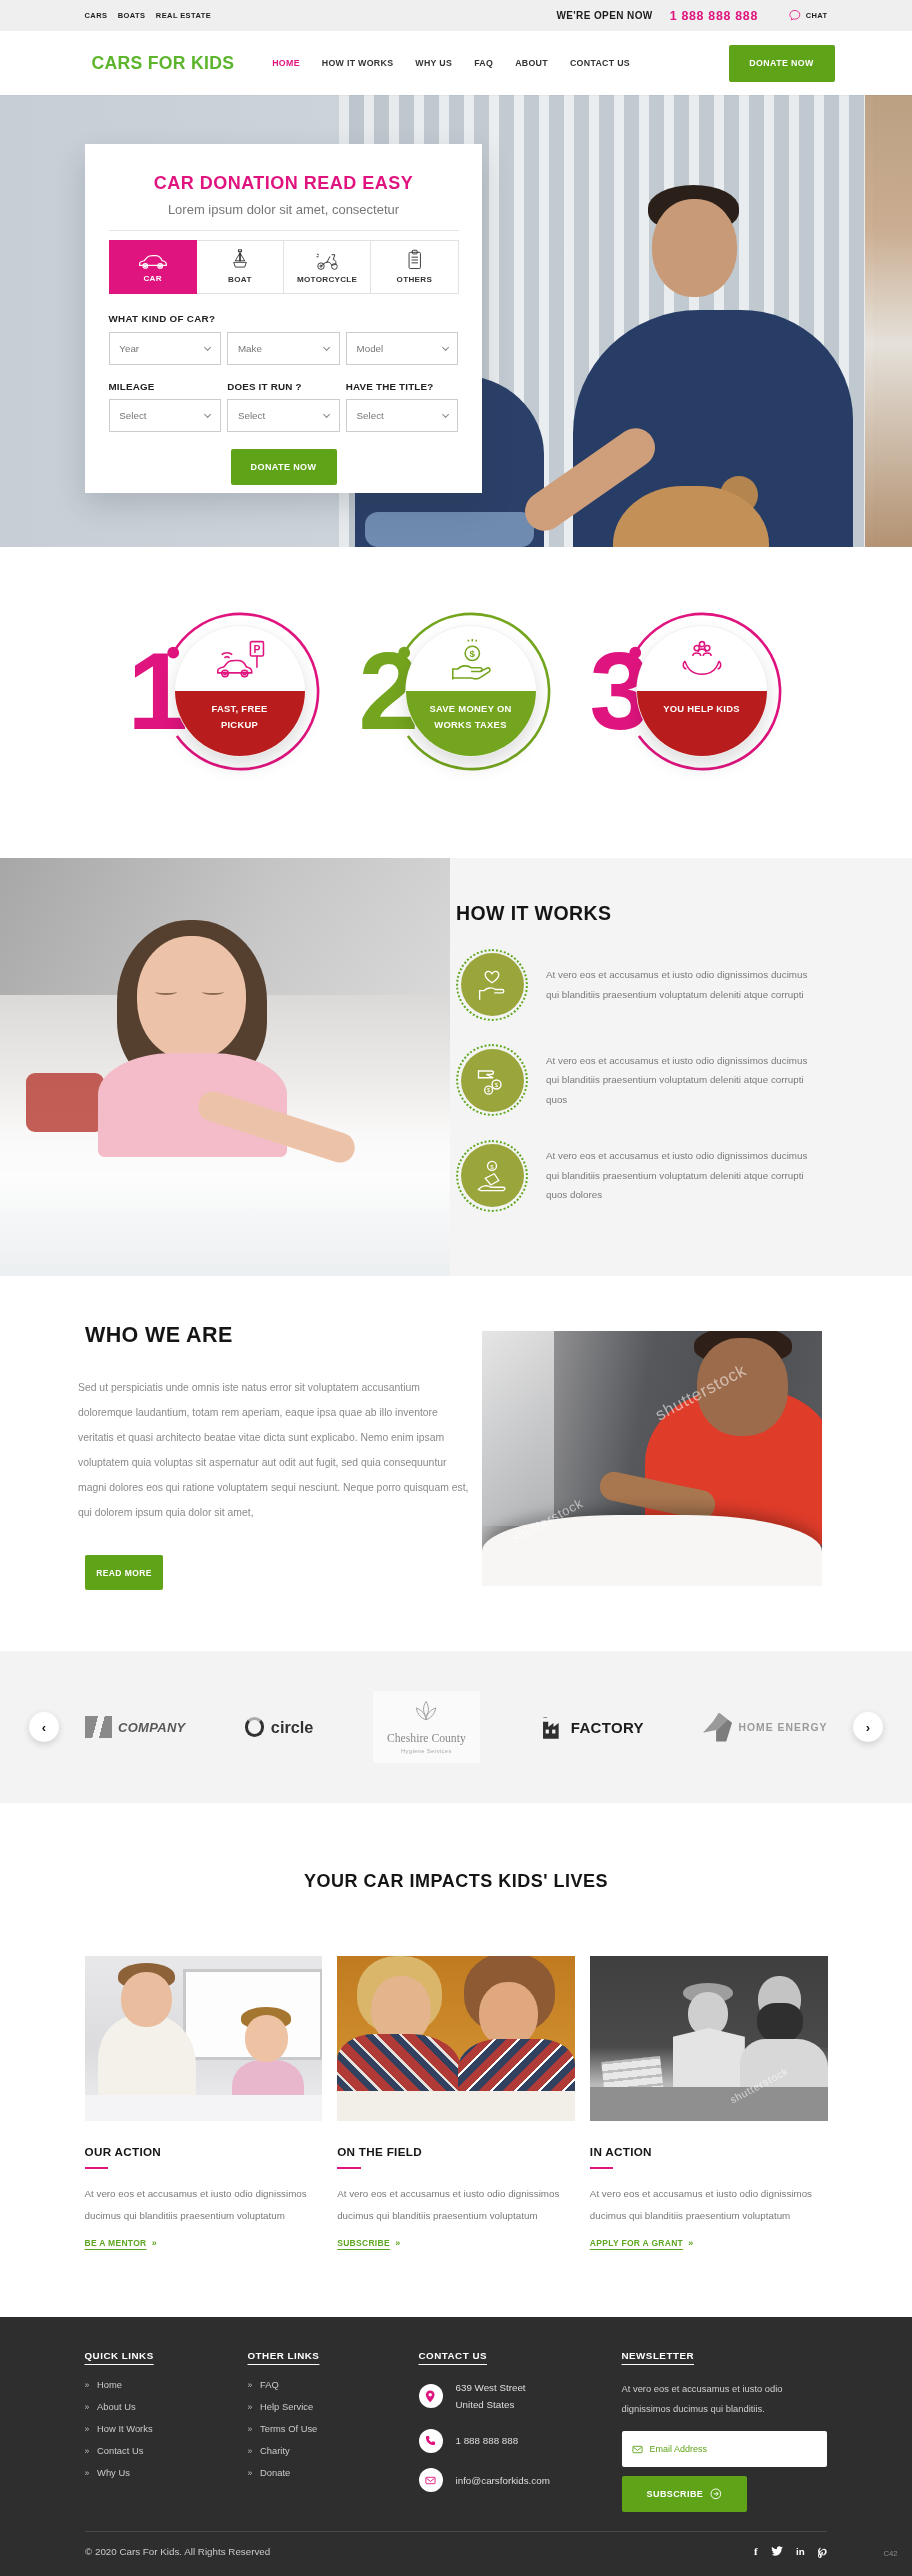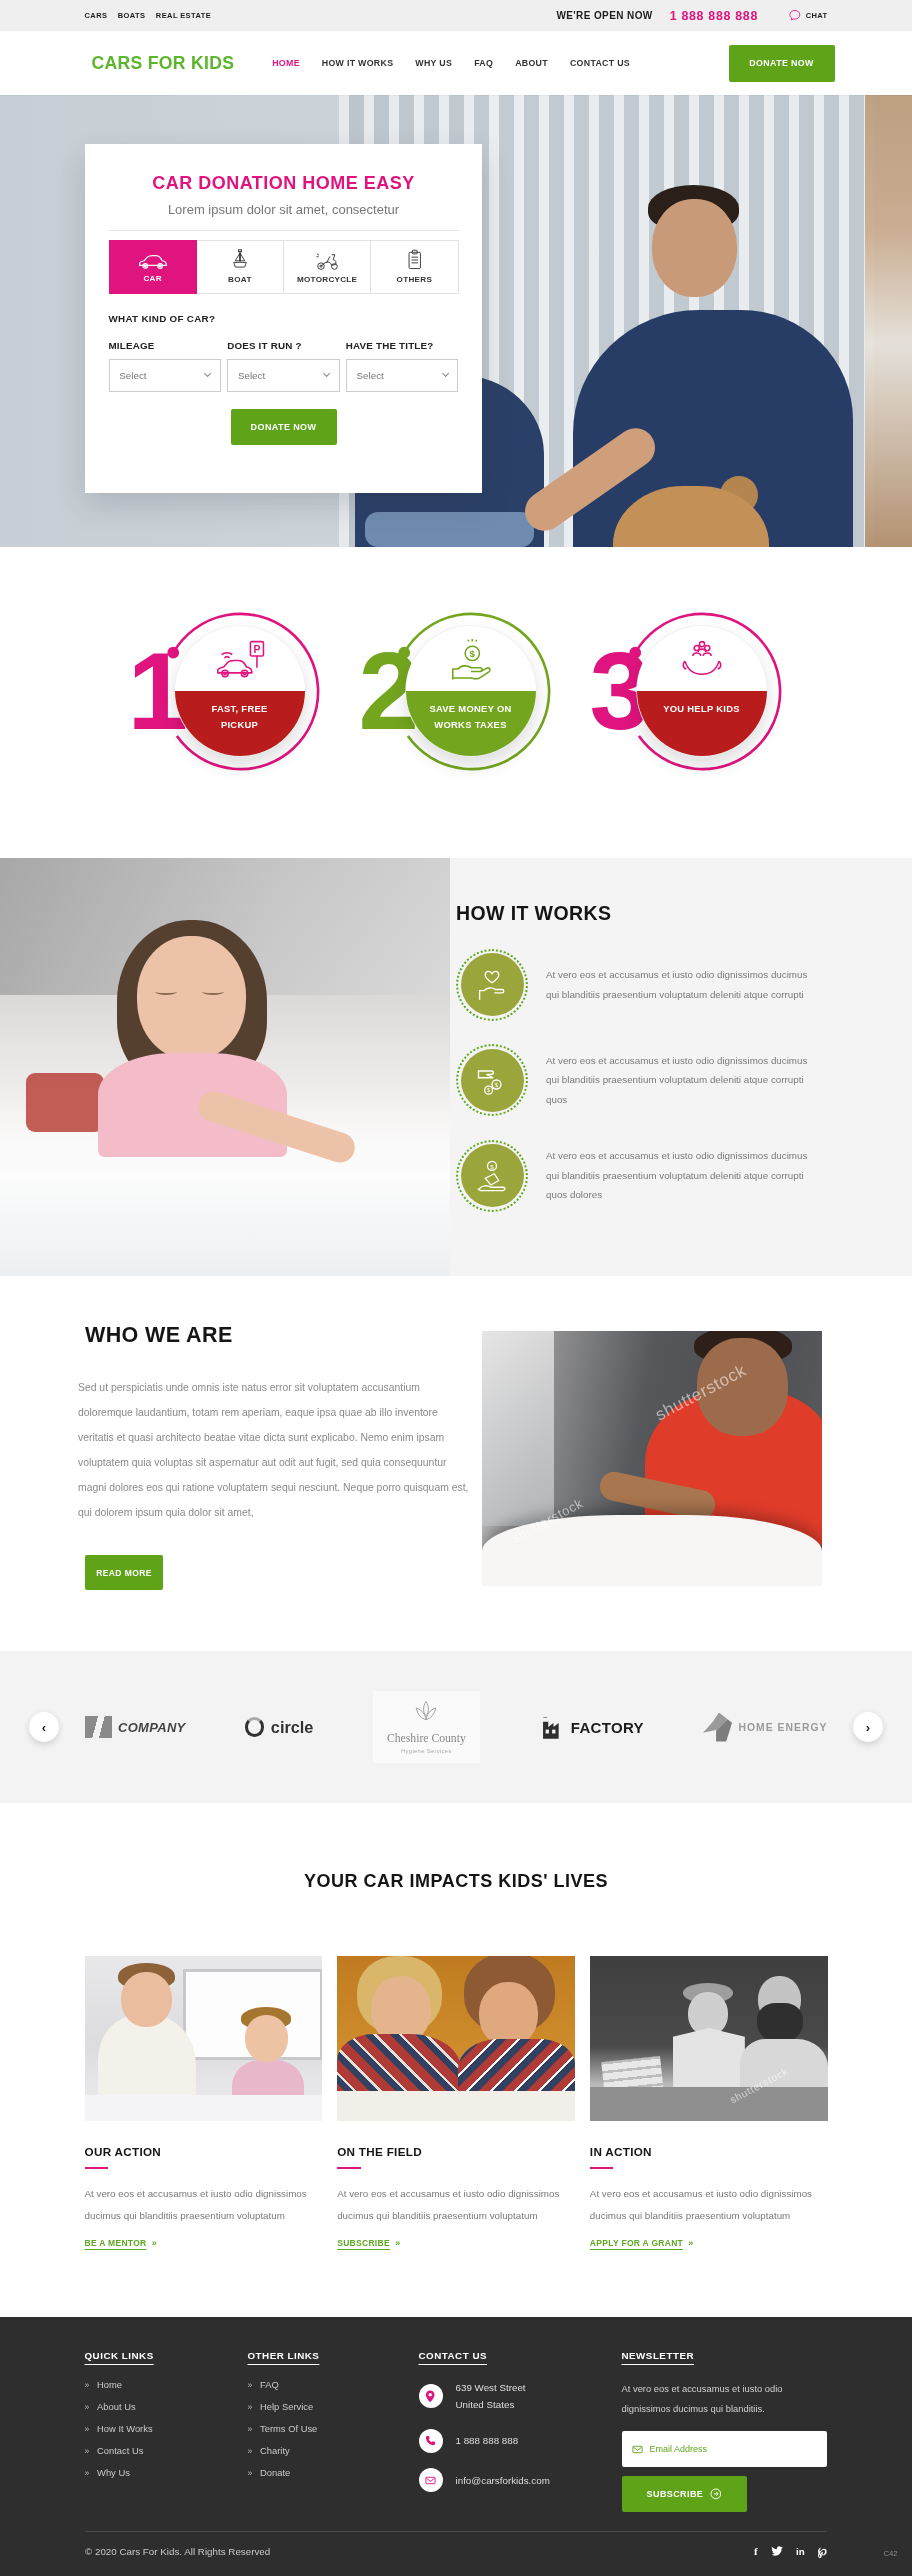--- a/index.html
+++ b/index.html
@@ -116,21 +116,21 @@
   .who-arm { position:absolute; left:117px; top:150px; width:117px; height:29px; background:#a8764f; border-radius:14.3px; transform:rotate(12deg); }
   .wm { position:absolute; color:rgba(255,255,255,.55); font-size:17px; transform:rotate(-28deg); letter-spacing:0.7px; }
 
   
   .logos { height:152px; background:#f3f3f3; position:relative; }
   .logos .container { height:152px; display:flex; align-items:center; justify-content:space-between; }
   .arrow { position:absolute; top:61px; width:30px; height:30px; border-radius:50%; background:#fff; box-shadow:0 2.6px 7.8px rgba(0,0,0,.15); display:flex; align-items:center; justify-content:center; font-size:13px; font-weight:700; color:#1a1a1a; cursor:pointer; z-index:2; }
   .arrow-left { left:29px; } .arrow-right { right:29px; }
   .plogo { display:flex; align-items:center; gap:6.5px; filter:grayscale(1); }
   .plogo-company .mark { width:27px; height:22px; background:linear-gradient(105deg,#8a8a8a 40%,transparent 40%),linear-gradient(285deg,#8a8a8a 40%,transparent 40%); }
-  .plogo-company .txt { font-size:13px; font-weight:800; font-style:italic; color:#6d28d9; letter-spacing:0.3px; }
+  .plogo-company .txt { font-size:13px; font-weight:800; font-style:italic; color:#c2410c; letter-spacing:0.3px; }
   .ring-c { width:19.5px; height:19.5px; border-radius:50%; border:3.9px solid #2b3340; border-top-color:#e8a33d; }
   .plogo-circle .txt { font-size:16.3px; font-weight:700; color:#2b3340; }
   .plogo-cheshire { background:#fafafa; padding:9px 14.3px; flex-direction:column; gap:2.6px; }
   .plogo-cheshire .txt { font-size:11.7px; color:#8a8a8a; font-family:"Liberation Serif", serif; }
   .plogo-cheshire .sub { font-size:5.9px; color:#ababab; letter-spacing:0.3px; }
   .plogo-factory .txt { font-size:15px; font-weight:800; color:#1c1c1c; letter-spacing:0.3px; }
   .plogo-home .txt { font-size:10.4px; font-weight:600; color:#9a9a9a; letter-spacing:1px; }
   .home-mark { width:29px; height:29px; background:linear-gradient(135deg,#9a9a9a 55%,#7d7d7d 55%); clip-path:polygon(55% 0,100% 35%,80% 100%,45% 100%,45% 60%,0 70%,35% 30%); }
 
   
@@ -246,21 +246,21 @@
     <div class="fig boy-hair"></div>
     <div class="fig boy-head"></div>
     <div class="fig man-body"></div>
     <div class="fig man-hair"></div>
     <div class="fig man-head"></div>
     <div class="fig hifive"></div>
     <div class="fig teddy-ear"></div>
     <div class="fig teddy"></div>
 
     <div class="hero-card">
-      <div class="hc-title">CAR DONATION HOME EASY</div>
+      <div class="hc-title">CAR DONATION READ EASY</div>
       <div class="hc-sub">Lorem ipsum dolor sit amet, consectetur</div>
       <div class="hc-divider"></div>
       <div class="tabs">
         <div class="tab active">
           <svg width="34" height="19.5" viewBox="0 0 64 38" fill="none" stroke-width="2.4">
             <path d="M6 28 L6 24 C6 21 10 20 15 19 L21 12 C23 10 27 9 32 9 L38 9 C42 9 45 11 47 14 L50 19 C55 20 58 22 58 26 L58 28 Z"></path>
             <circle cx="17" cy="29" r="4.5"></circle>
               <circle cx="17" cy="29" r="1.6"></circle>
             <circle cx="46" cy="29" r="4.5"></circle>
               <circle cx="46" cy="29" r="1.6"></circle>
@@ -293,20 +293,34 @@
             <rect x="10" y="8" width="28" height="40" rx="3"></rect>
             <rect x="18" y="3" width="12" height="9" rx="2"></rect>
             <line x1="16" y1="20" x2="32" y2="20"></line>
               <line x1="16" y1="27" x2="32" y2="27"></line>
               <line x1="16" y1="34" x2="32" y2="34"></line>
           </svg>
           <span class="tab-label">OTHERS</span>
         </div>
       </div>
       <div class="hc-q">WHAT KIND OF CAR?</div>
+      <div class="sel-row">
+        <div class="sel">
+          <span>Year</span>
+            <i class="caret"></i>
+        </div>
+        <div class="sel">
+          <span>Make</span>
+            <i class="caret"></i>
+        </div>
+        <div class="sel">
+          <span>Model</span>
+            <i class="caret"></i>
+        </div>
+      </div>
       <div class="lbl-row">
         <div>MILEAGE</div>
         <div>DOES IT RUN ?</div>
         <div>HAVE THE TITLE?</div>
       </div>
       <div class="sel-row">
         <div class="sel">
           <span>Select</span>
             <i class="caret"></i>
         </div>

